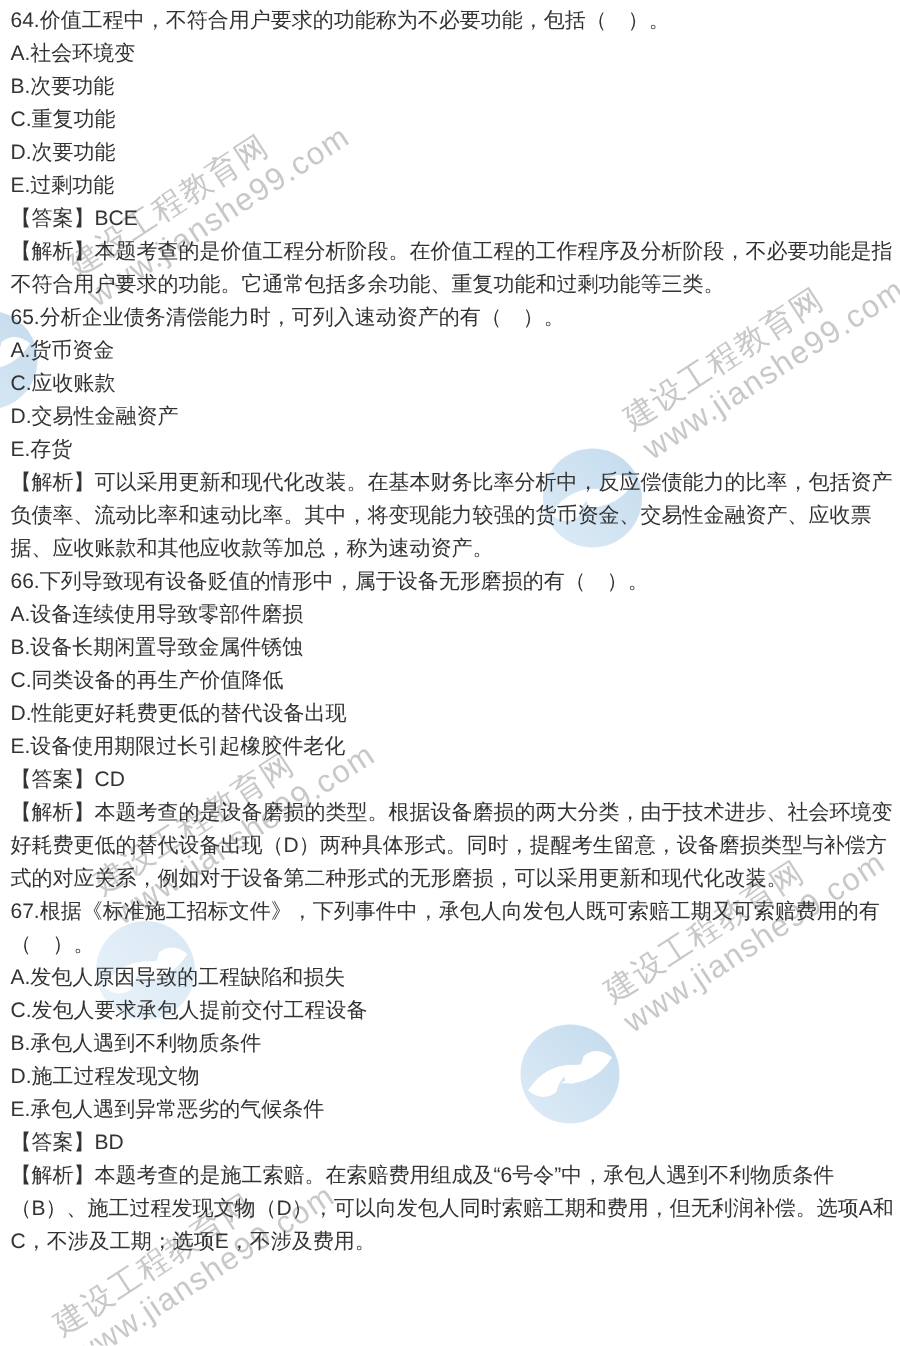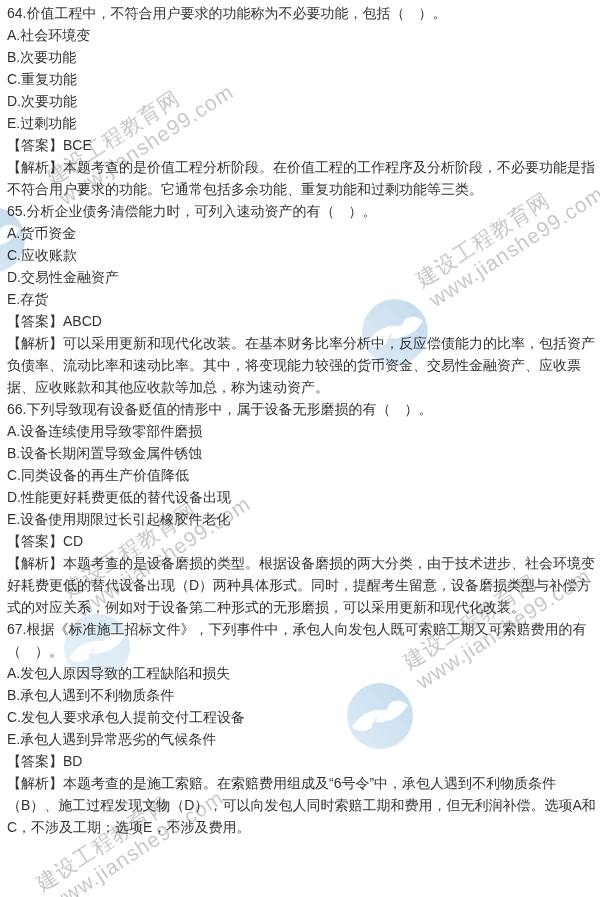--- a/index.html
+++ b/index.html
@@ -115,21 +115,20 @@
       <div class="line">【解析】本题考查的是价值工程分析阶段。在价值工程的工作程序及分析阶段，不必要功能是指</div>
       <div class="line">不符合用户要求的功能。它通常包括多余功能、重复功能和过剩功能等三类。</div>
     </section>
 
     <section>
       <div class="line">65.分析企业债务清偿能力时，可列入速动资产的有（　）。</div>
       <div class="line">A.货币资金</div>
       <div class="line">C.应收账款</div>
       <div class="line">D.交易性金融资产</div>
       <div class="line">E.存货</div>
-      <div class="line"><span>【答案】</span><span>ABCD</span></div>
       <div class="line">【解析】可以采用更新和现代化改装。在基本财务比率分析中，反应偿债能力的比率，包括资产</div>
       <div class="line">负债率、流动比率和速动比率。其中，将变现能力较强的货币资金、交易性金融资产、应收票</div>
       <div class="line">据、应收账款和其他应收款等加总，称为速动资产。</div>
     </section>
 
     <section>
       <div class="line">66.下列导致现有设备贬值的情形中，属于设备无形磨损的有（　）。</div>
       <div class="line">A.设备连续使用导致零部件磨损</div>
       <div class="line">B.设备长期闲置导致金属件锈蚀</div>
       <div class="line">C.同类设备的再生产价值降低</div>
@@ -138,22 +137,23 @@
       <div class="line"><span>【答案】</span><span>CD</span></div>
       <div class="line">【解析】本题考查的是设备磨损的类型。根据设备磨损的两大分类，由于技术进步、社会环境变</div>
       <div class="line">好耗费更低的替代设备出现（D）两种具体形式。同时，提醒考生留意，设备磨损类型与补偿方</div>
       <div class="line">式的对应关系，例如对于设备第二种形式的无形磨损，可以采用更新和现代化改装。</div>
     </section>
 
     <section>
       <div class="line">67.根据《标准施工招标文件》，下列事件中，承包人向发包人既可索赔工期又可索赔费用的有</div>
       <div class="line">（　）。</div>
       <div class="line">A.发包人原因导致的工程缺陷和损失</div>
+      <div class="line">C.发包人要求承包人提前交付工程设备</div>
       <div class="line">B.承包人遇到不利物质条件</div>
-      <div class="line">C.发包人要求承包人提前交付工程设备</div>
+      <div class="line">D.施工过程发现文物</div>
       <div class="line">E.承包人遇到异常恶劣的气候条件</div>
       <div class="line"><span>【答案】</span><span>BD</span></div>
       <div class="line">【解析】本题考查的是施工索赔。在索赔费用组成及“6号令”中，承包人遇到不利物质条件</div>
       <div class="line">（B）、施工过程发现文物（D），可以向发包人同时索赔工期和费用，但无利润补偿。选项A和</div>
       <div class="line">C，不涉及工期；选项E，不涉及费用。</div>
     </section>
 
   </div>
 </div>
 

